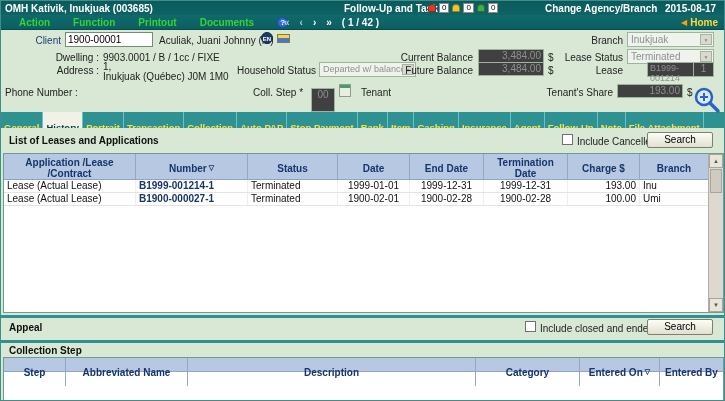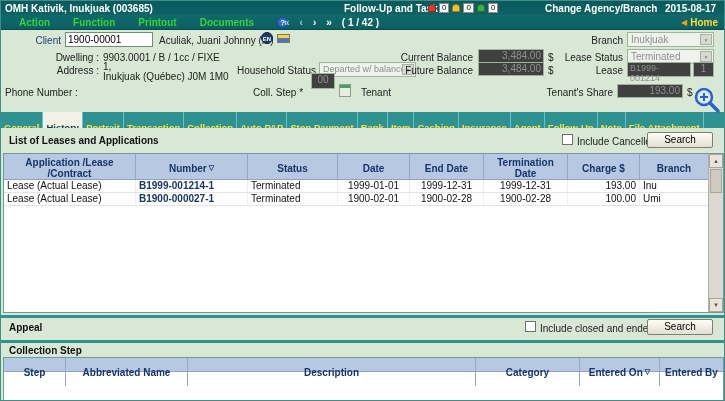--- a/index.html
+++ b/index.html
@@ -150,26 +150,26 @@
 <span class="lbl" style="left:102px;top:70px">Inukjuak (Québec) J0M 1M0</span>
 <span class="lbl" style="left:236px;top:64px">Household Status</span>
 <div class="ddl" style="left:318px;top:61px;width:97px;font-size:9px">
   <span>Departed w/ balance</span>
   <span class="dd-btn">▼</span>
 </div>
 <span class="lbl lblr" style="left:388px;top:64px;width:84px">Future Balance</span>
 <div class="field dis ar-text" style="left:477px;top:61px;width:66px;height:14px">3,484.00</div>
 <span class="lbl" style="left:547px;top:64px">$</span>
 <span class="lbl lblr" style="left:556px;top:64px;width:66px">Lease</span>
-<div class="field dis" style="left:626px;top:61px;width:64px;font-size:9px">B1999-001214</div>
+<div class="field dis" style="left:646px;top:61px;width:64px;font-size:9px">B1999-001214</div>
 <div class="field dis ac-text" style="left:692px;top:61px;width:21px">1</div>
 
 <span class="lbl" style="left:4px;top:86px">Phone Number :</span>
 <span class="lbl" style="left:252px;top:86px">Coll. Step *</span>
-<div class="field dis ac-text" style="left:310px;top:72px;width:24px;height:16px">00</div>
+<div class="field dis ac-text" style="left:310px;top:87px;width:24px;height:24px">00</div>
 <span class="mini-icon coll-icon" style="left:338px;top:83px"></span>
 <span class="lbl" style="left:360px;top:86px">Tenant</span>
 <span class="lbl lblr" style="left:520px;top:86px;width:92px">Tenant's Share</span>
 <div class="field dis ar-text" style="left:616px;top:83px;width:66px;height:14px">193.00</div>
 <span class="lbl" style="left:686px;top:86px">$</span>
 
 <svg class="zoom" viewBox="0 0 28 28">
   <circle cx="11" cy="11" r="8" fill="#dcebfa" stroke="#2a62c8" stroke-width="2.5"></circle>
   <line x1="7" y1="11" x2="15" y2="11" stroke="#2a62c8" stroke-width="2"></line>
   <line x1="11" y1="7" x2="11" y2="15" stroke="#2a62c8" stroke-width="2"></line>

